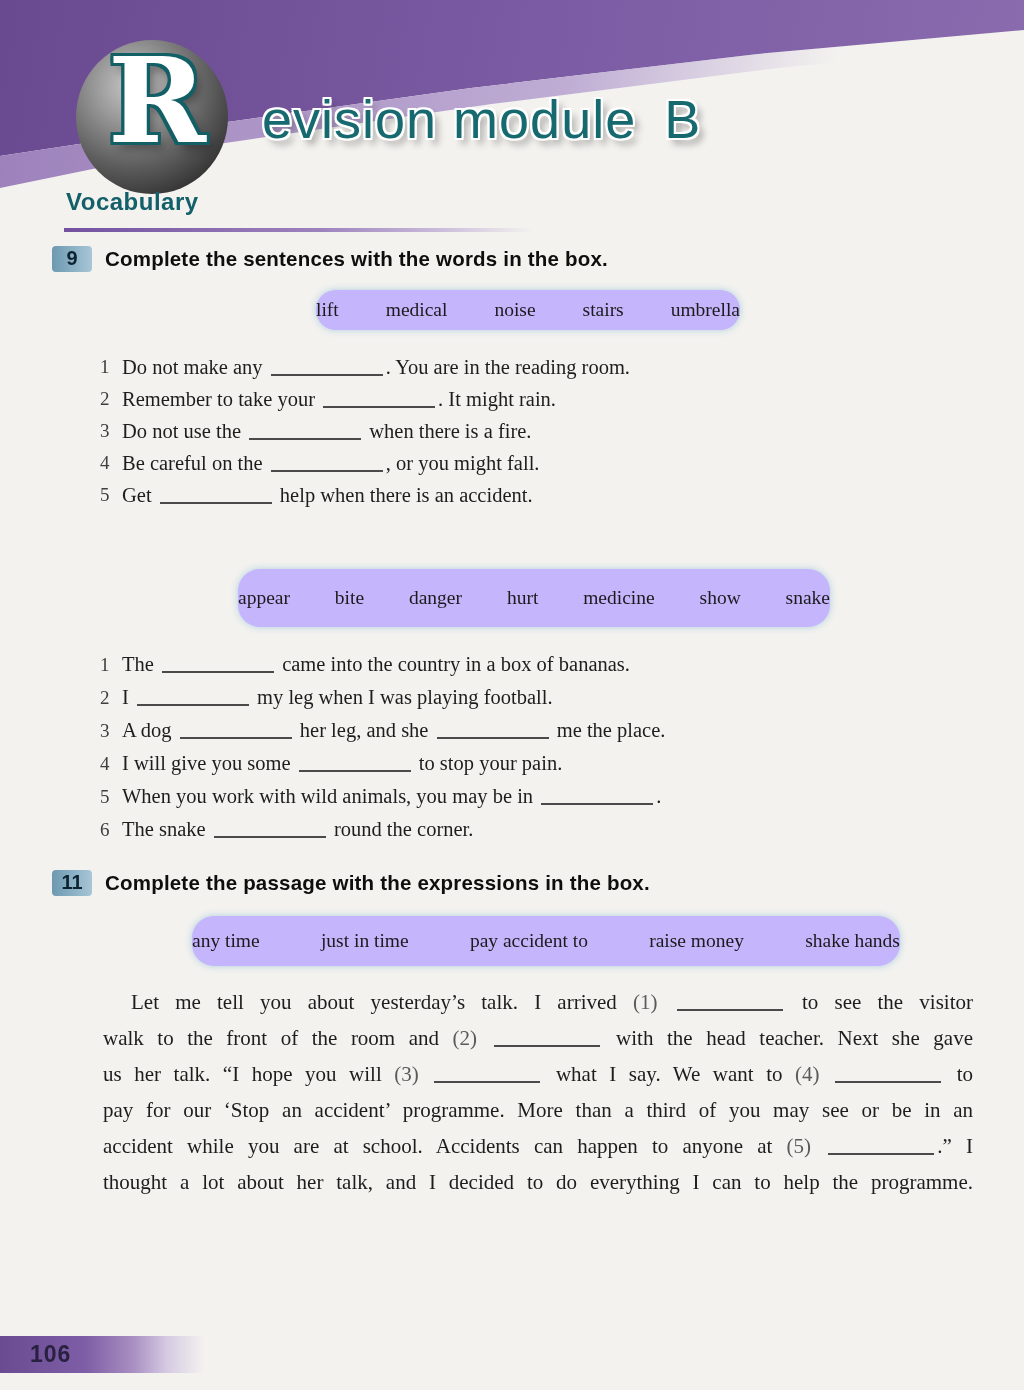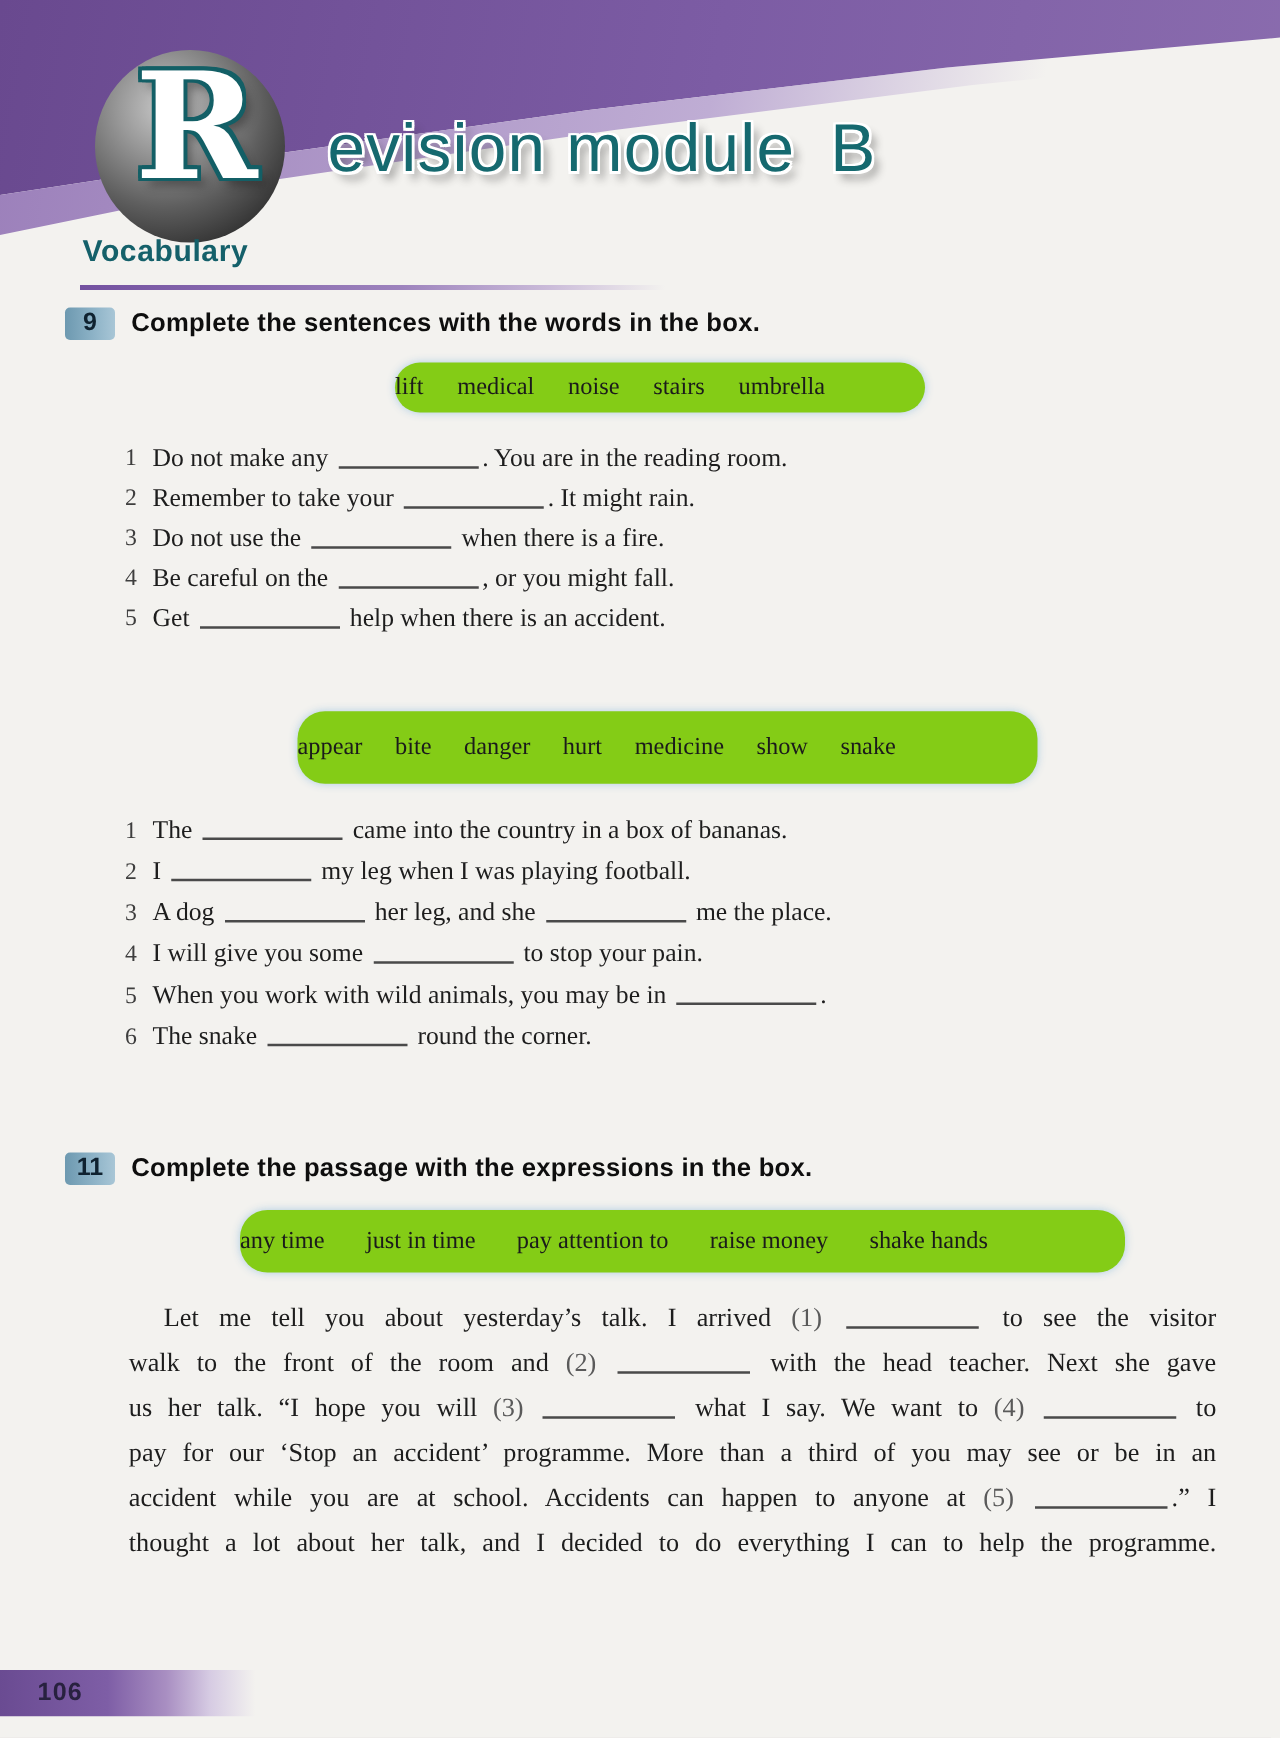--- a/index.html
+++ b/index.html
@@ -60,22 +60,22 @@
     border-radius:4px;
     font-family:"Liberation Sans",sans-serif;font-weight:bold;font-size:20px;color:#0f2230;
   }
   .instr{
     margin-left:13px;padding-top:1px;
     font-family:"Liberation Sans",sans-serif;font-weight:bold;font-size:20.5px;color:#0e0e0e;
     letter-spacing:.2px;
     text-align:right;
   }
   .pill{
-    display:flex;justify-content:flex-start;align-items:center;flex-wrap:nowrap;
-    background:#84cc16;border-radius:22px;
+    display:flex;justify-content:space-between;align-items:center;flex-wrap:nowrap;
+    background:#c4b5fd;border-radius:22px;
     box-shadow:0 0 7px rgba(166,201,225,.9);
     font-size:19.5px;color:#1b1b1b;
   }
   .pill span{white-space:nowrap;}
   .ex9 .pill{margin:18px 0 0 316px;width:424px;height:40px;column-gap:27px;}
   .ex10 .pill{margin:21px 0 0 238px;width:592px;height:58px;column-gap:26px;}
   .ex11 .pill{margin:20px 0 0 192px;width:708px;height:50px;column-gap:33px;}
   .sentences{padding-left:100px;}
   .ex9 .sentences{margin-top:21px;}
   .ex10 .sentences{margin-top:21px;}
@@ -91,30 +91,30 @@
   .passage{margin:18px 103px 0 103px;width:870px;}
   .p-line{
     font-size:21px;line-height:36px;
     text-align:justify;text-align-last:justify;
   }
   .p-line.indent{padding-left:28px;}
   .p-line .blank{width:106px;}
   .marker{color:#5a5a5a;}
   .ex9{top:246px;}
   .ex10{top:548px;}
-  .ex11{top:922px;}
+  .ex11{top:870px;}
   
   .page-band{
     position:absolute;left:0;top:1336px;width:215px;height:37px;
     background:linear-gradient(90deg,#6a4b92 0%,#7e5ea6 40%,#a98fc2 62%,#d6cbe3 78%,rgba(243,242,239,0) 95%);
     display:flex;align-items:center;
   }
   .page-num{
     margin-left:30px;
-    font-family:"Liberation Sans",sans-serif;font-weight:bold;font-size:20px;color:#28213f;
+    font-family:"Liberation Sans",sans-serif;font-weight:bold;font-size:23px;color:#28213f;
     letter-spacing:1px;
   }
 </style>
 </head>
 <body>
 
 <div class="page">
 
   <header class="hdr">
     <div class="hdr-purple"></div>
@@ -202,21 +202,21 @@
   </section>
 
   <section class="exercise ex11">
     <div class="ex-head">
       <span class="badge">11</span>
       <span class="instr">Complete the passage with the expressions in the box.</span>
     </div>
     <div class="pill">
         <span>any time</span>
         <span>just in time</span>
-        <span>pay attention to</span>
+        <span>pay accident to</span>
         <span>raise money</span>
         <span>shake hands</span>
       </div>
     <div class="passage">
         <div class="p-line indent">Let me tell you about yesterday’s talk. I arrived <span class="marker">(1)</span> <span class="blank"></span> to see the visitor</div>
         <div class="p-line">walk to the front of the room and <span class="marker">(2)</span> <span class="blank"></span> with the head teacher. Next she gave</div>
         <div class="p-line">us her talk. “I hope you will <span class="marker">(3)</span> <span class="blank"></span> what I say. We want to <span class="marker">(4)</span> <span class="blank"></span> to</div>
         <div class="p-line">pay for our ‘Stop an accident’ programme. More than a third of you may see or be in an</div>
         <div class="p-line">accident while you are at school. Accidents can happen to anyone at <span class="marker">(5)</span> <span class="blank"></span>.” I</div>
         <div class="p-line">thought a lot about her talk, and I decided to do everything I can to help the programme.</div>

